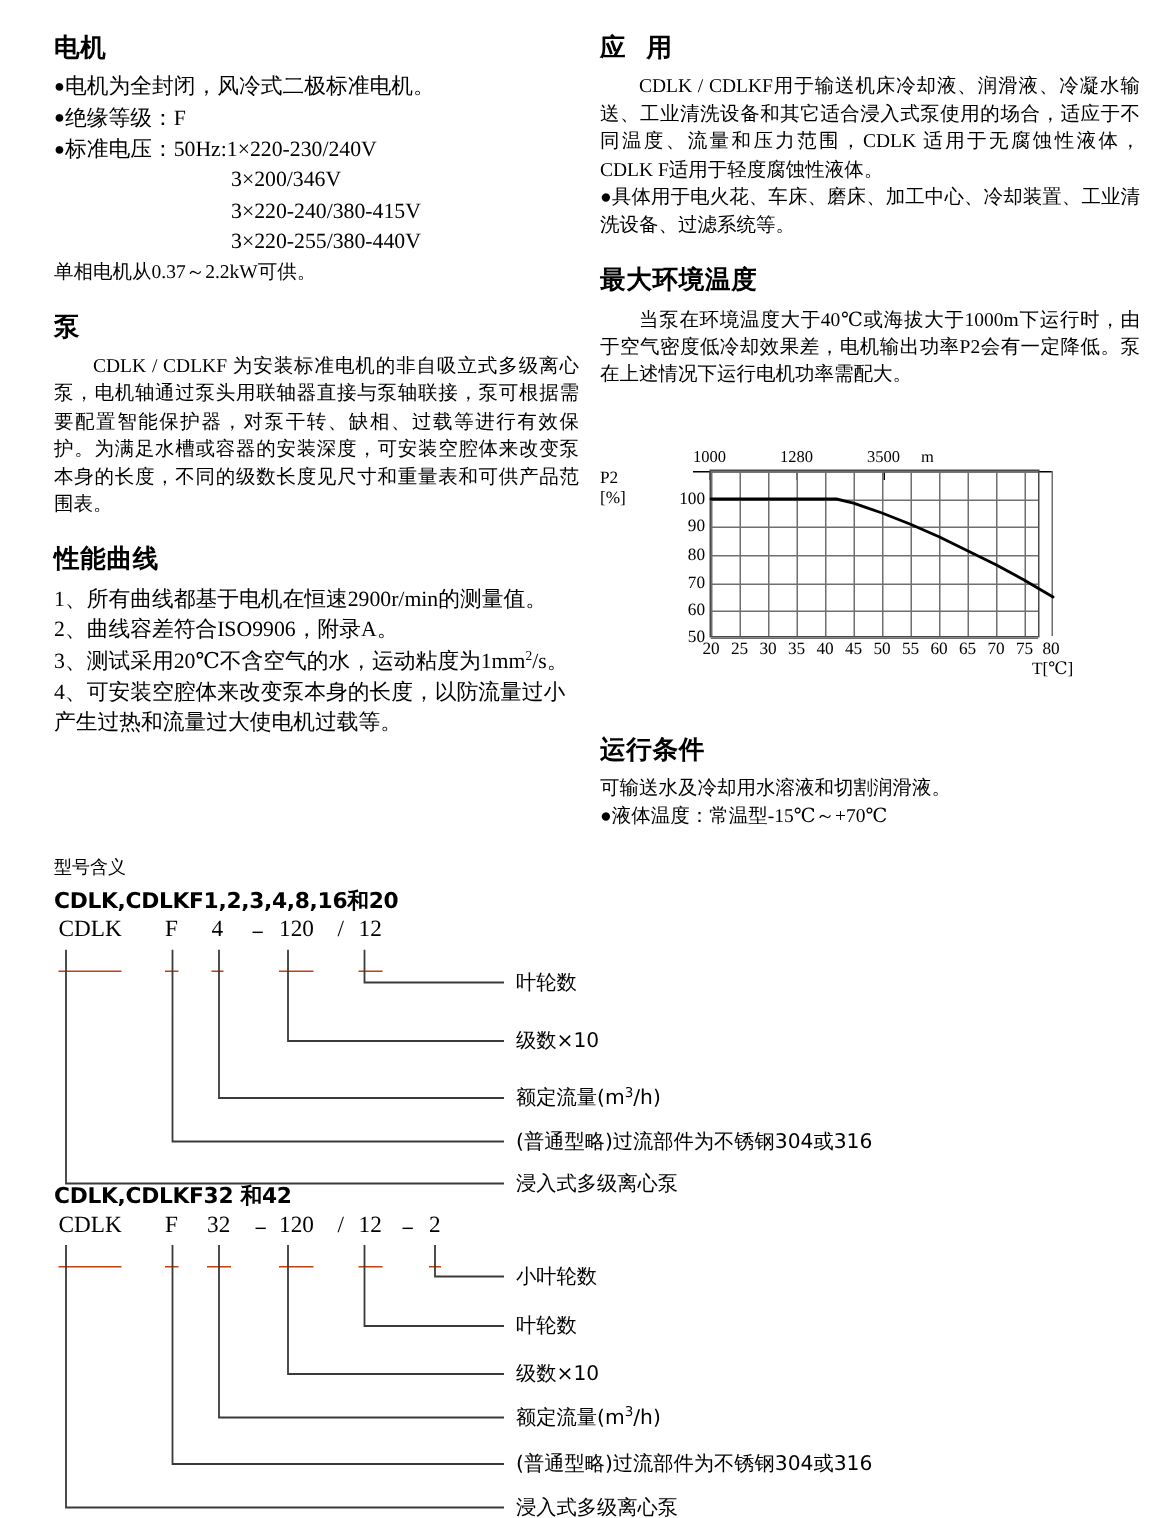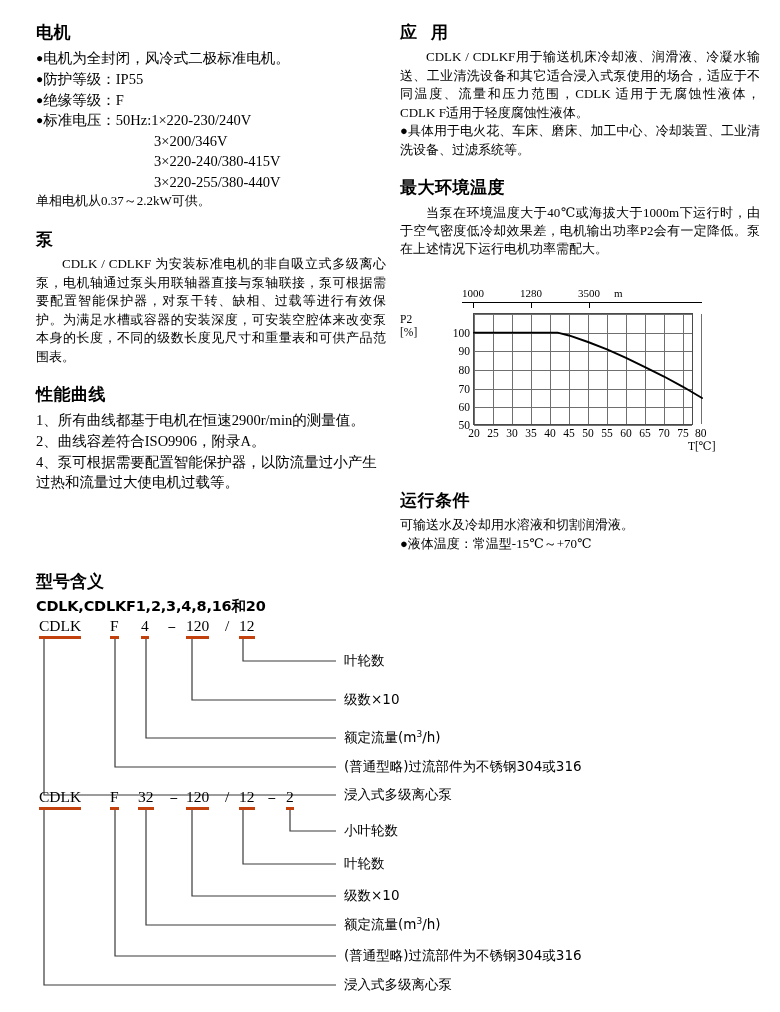--- a/index.html
+++ b/index.html
@@ -83,21 +83,21 @@
   .chart-wrap {
     position: absolute;
     left: 400px;
     top: 286px;
     width: 360px;
     height: 165px;
   }
   .alt-axis {
     position: absolute;
     left: 62px;
-    top: 16px;
+    top: 28px;
     width: 240px;
     border-top: 1.3px solid #000;
   }
   .alt-tick {
     position: absolute;
     top: 0;
     width: 0;
     border-left: 1.2px solid #000;
     height: 5px;
   }
@@ -160,43 +160,43 @@
   .curve { position: absolute; left: 0; top: 0; overflow: visible; }
 
   
   .model {
     position: absolute;
     left: 36px;
     width: 700px;
   }
   .model-title {
     font-family: "DejaVu Sans", "Liberation Sans", sans-serif;
-    font-weight: bold;
-    font-size: 17px;
+    font-weight: normal;
+    font-size: 12px;
     margin: 0 0 4px 0;
   }
   .model-series {
     font-family: "DejaVu Sans", "Liberation Sans", sans-serif;
     font-size: 14.5px;
     margin: 0 0 1px 0;
     font-weight: 600;
     letter-spacing: -0.2px;
   }
   .code-row {
     position: relative;
     height: 22px;
     font-size: 15.5px;
     white-space: nowrap;
   }
   .code-tok {
     position: absolute;
     top: 0;
     white-space: nowrap;
   }
-  .code-tok.u { border-bottom: 3px solid #c2410c; padding-bottom: 1px; }
+  .code-tok.u { border-bottom: 1px solid #c2410c; padding-bottom: 18px; }
   .diagram { position: relative; }
   .leg-label {
     position: absolute;
     font-size: 14px;
     font-family: "Liberation Serif", "DejaVu Serif", serif;
     white-space: nowrap;
     transform: translateY(-50%);
   }
   .leg-label.cn {
     font-family: "DejaVu Sans", "Liberation Sans", sans-serif;
@@ -206,41 +206,41 @@
 </head>
 <body>
 
 <div class="page">
 
   <div class="col-left">
 
     <h2 class="sec">电机</h2>
 
     <p class="bullet-line"><span class="dot">●</span><span>电机为全封闭，风冷式二极标准电机。</span></p>
-    <p class="bullet-line"><span class="dot">●</span><span>防护等级：IP55</span></p>
     <p class="bullet-line"><span class="dot">●</span><span>绝缘等级：F</span></p>
 
     <p class="bullet-line"><span class="dot">●</span><span>标准电压：</span><span>50Hz:1×220-230/240V</span></p>
     <p class="sub-line" style="padding-left:118px"><span>3×200/346V</span></p>
     <p class="sub-line" style="padding-left:118px"><span>3×220-240/380-415V</span></p>
     <p class="sub-line" style="padding-left:118px"><span>3×220-255/380-440V</span></p>
 
     <p class="para">单相电机从0.37～2.2kW可供。</p>
 
     <div class="gap-md"></div>
 
     <h2 class="sec">泵</h2>
     <p class="para indent">CDLK / CDLKF 为安装标准电机的非自吸立式多级离心泵，电机轴通过泵头用联轴器直接与泵轴联接，泵可根据需要配置智能保护器，对泵干转、缺相、过载等进行有效保护。为满足水槽或容器的安装深度，可安装空腔体来改变泵本身的长度，不同的级数长度见尺寸和重量表和可供产品范围表。</p>
 
     <div class="gap-md"></div>
 
     <h2 class="sec">性能曲线</h2>
     <p class="num-line"><span>1、</span><span>所有曲线都基于电机在恒速2900r/min的测量值。</span></p>
     <p class="num-line"><span>2、</span><span>曲线容差符合ISO9906，附录A。</span></p>
-    <p class="num-line"><span>4、</span><span>泵可根据需要配置智能保护器，以防流量过小产生过热和流量过大使电机过载等。</span></p>
+    <p class="num-line"><span>3、</span><span>测试采用20℃不含空气的水，运动粘度为1mm</span><sup class="tiny">2</sup><span>/s。</span></p>
+    <p class="num-line"><span>4、</span><span>可安装空腔体来改变泵本身的长度，以防流量过小产生过热和流量过大使电机过载等。</span></p>
   </div>
 
   <div class="col-right">
 
     <h2 class="sec spaced">应 用</h2>
     <p class="para indent">CDLK / CDLKF用于输送机床冷却液、润滑液、冷凝水输送、工业清洗设备和其它适合浸入式泵使用的场合，适应于不同温度、流量和压力范围，CDLK 适用于无腐蚀性液体，CDLK F适用于轻度腐蚀性液体。</p>
     <p class="para"><span class="dot">●</span><span>具体用于电火花、车床、磨床、加工中心、冷却装置、工业清洗设备、过滤系统等。</span></p>
 
     <div class="gap-md"></div>
 
@@ -356,20 +356,21 @@
 
       <span class="leg-label cn" style="left:308px; top:22px">叶轮数</span>
       <span class="leg-label cn" style="left:308px; top:61px">级数×10</span>
       <span class="leg-label cn" style="left:308px; top:99px"><span>额定流量(m</span><sup class="tiny">3</sup><span>/h)</span></span>
       <span class="leg-label cn" style="left:308px; top:128px">(普通型略)过流部件为不锈钢304或316</span>
       <span class="leg-label cn" style="left:308px; top:156px">浸入式多级离心泵</span>
     </div>
   </div>
 
   <div class="model" style="top:788px;">
+    <p class="model-series">CDLK,CDLKF32 和42</p>
 
     <div class="code-row">
       <span class="code-tok u" style="left:3px">CDLK</span>
       <span class="code-tok u" style="left:74px">F</span>
       <span class="code-tok u" style="left:102px">32</span>
       <span class="code-tok" style="left:130px">－</span>
       <span class="code-tok u" style="left:150px">120</span>
       <span class="code-tok" style="left:189px">/</span>
       <span class="code-tok u" style="left:203px">12</span>
       <span class="code-tok" style="left:228px">－</span>

